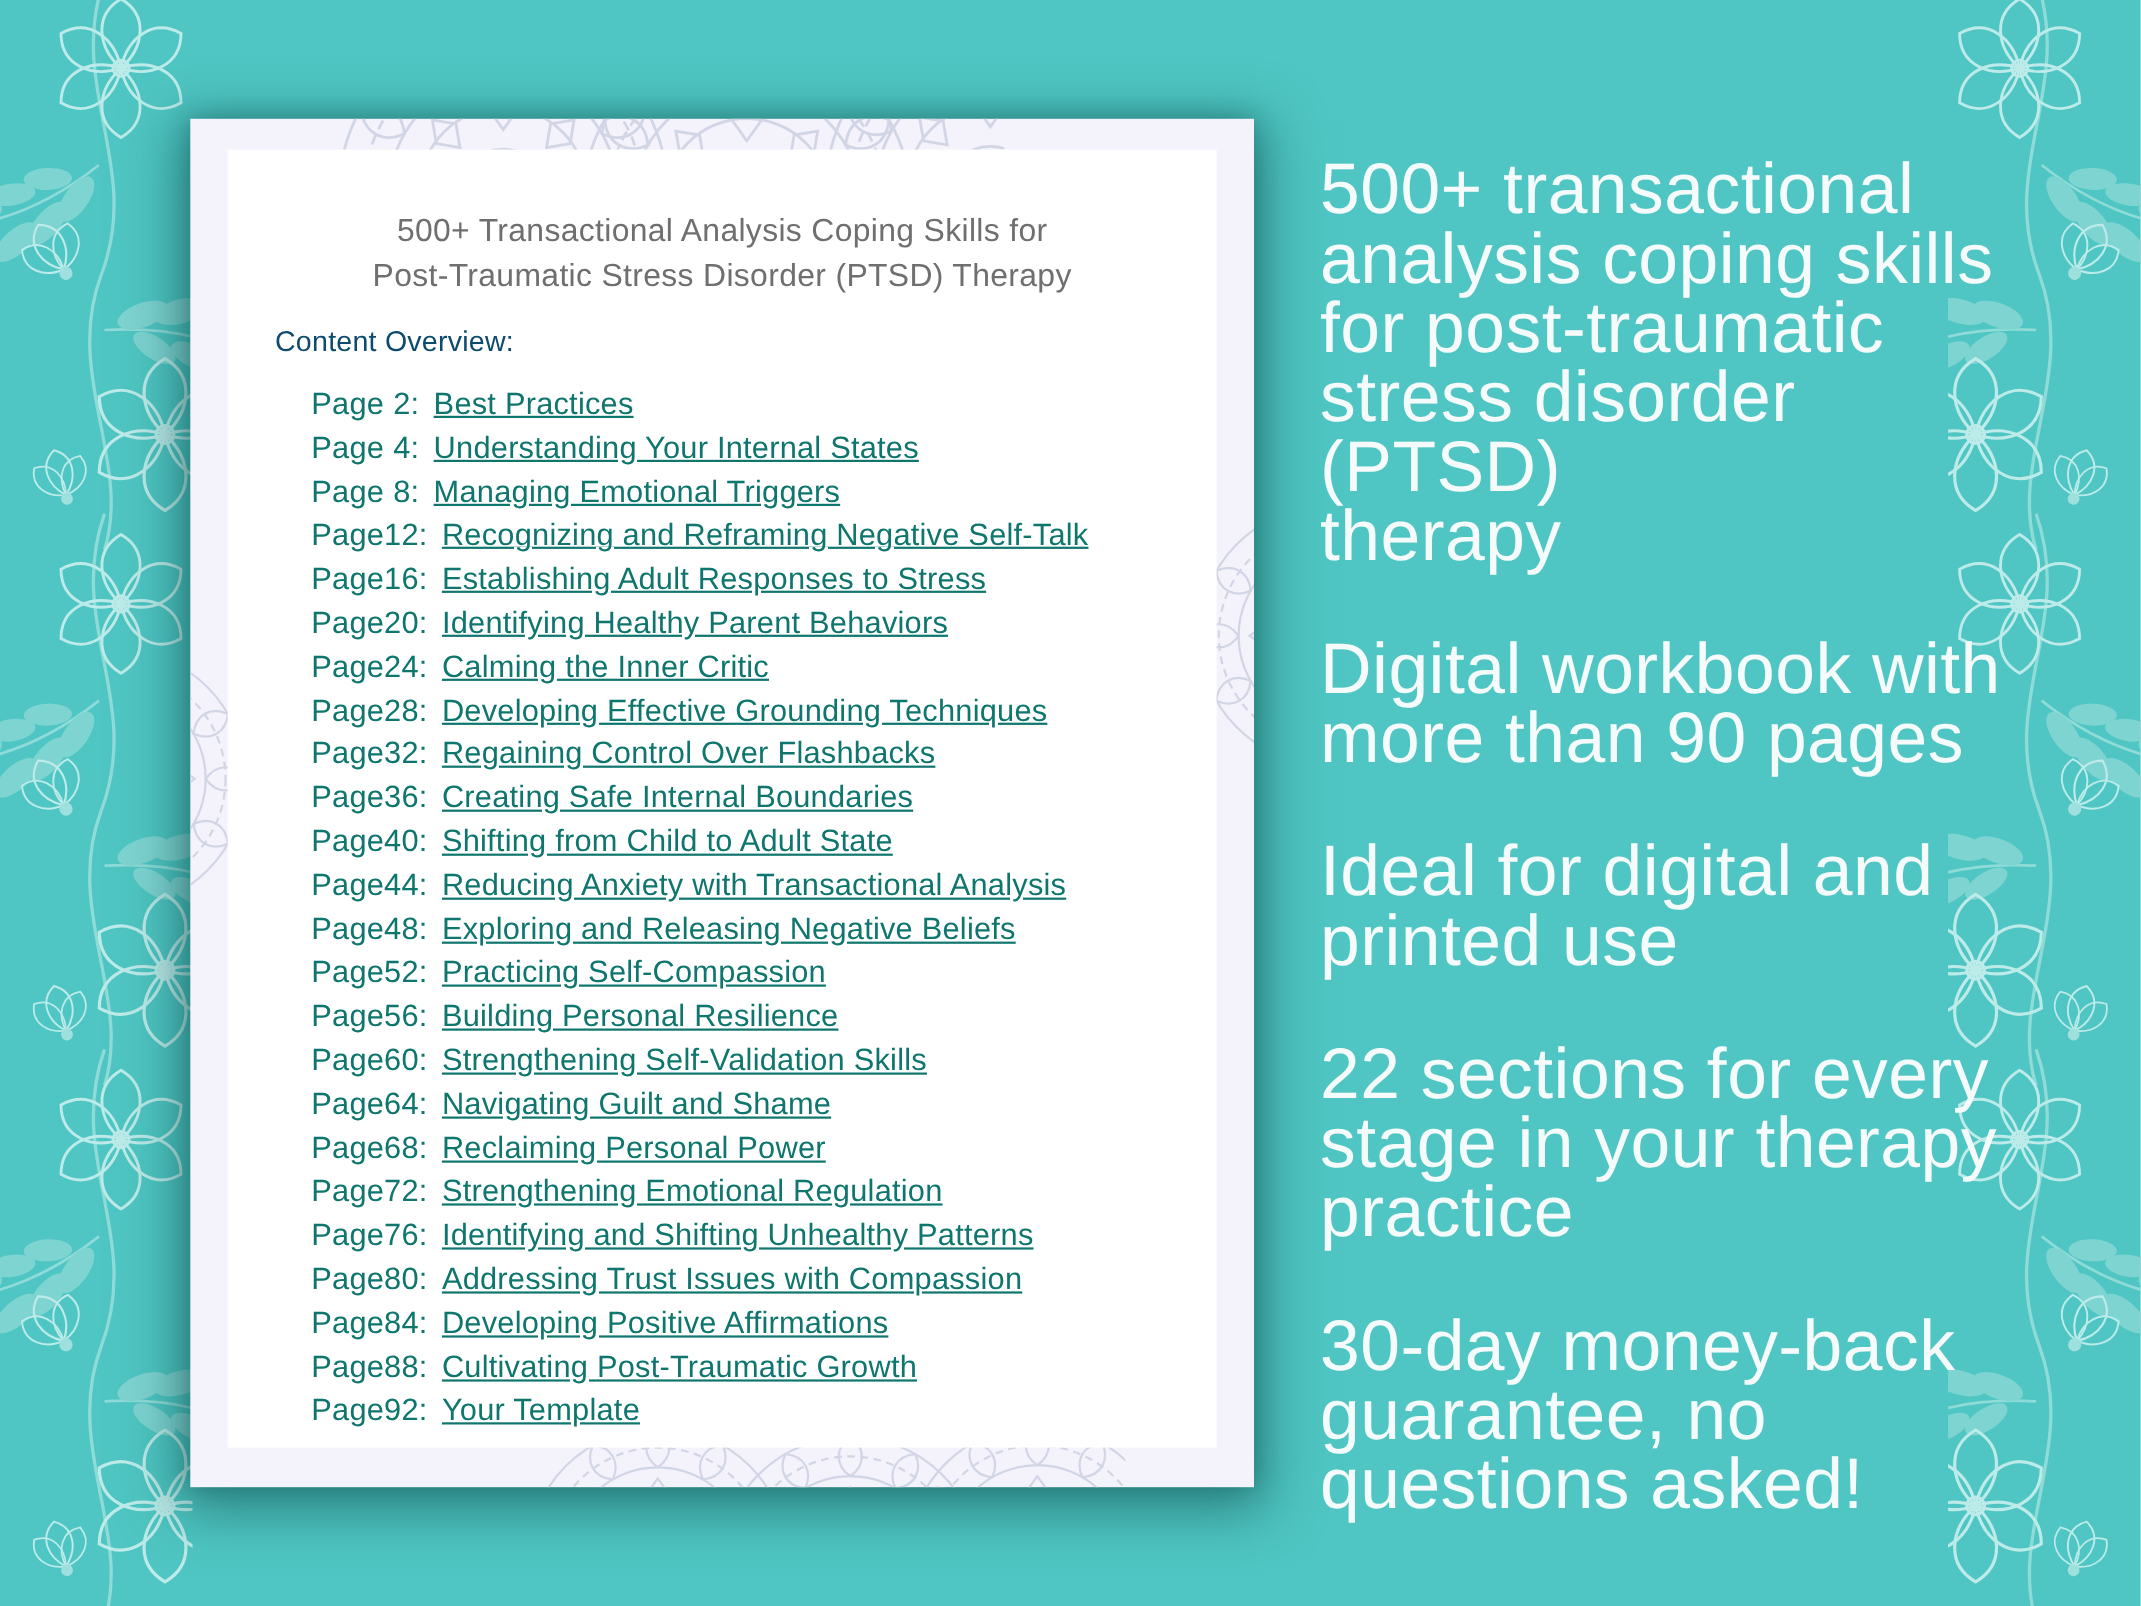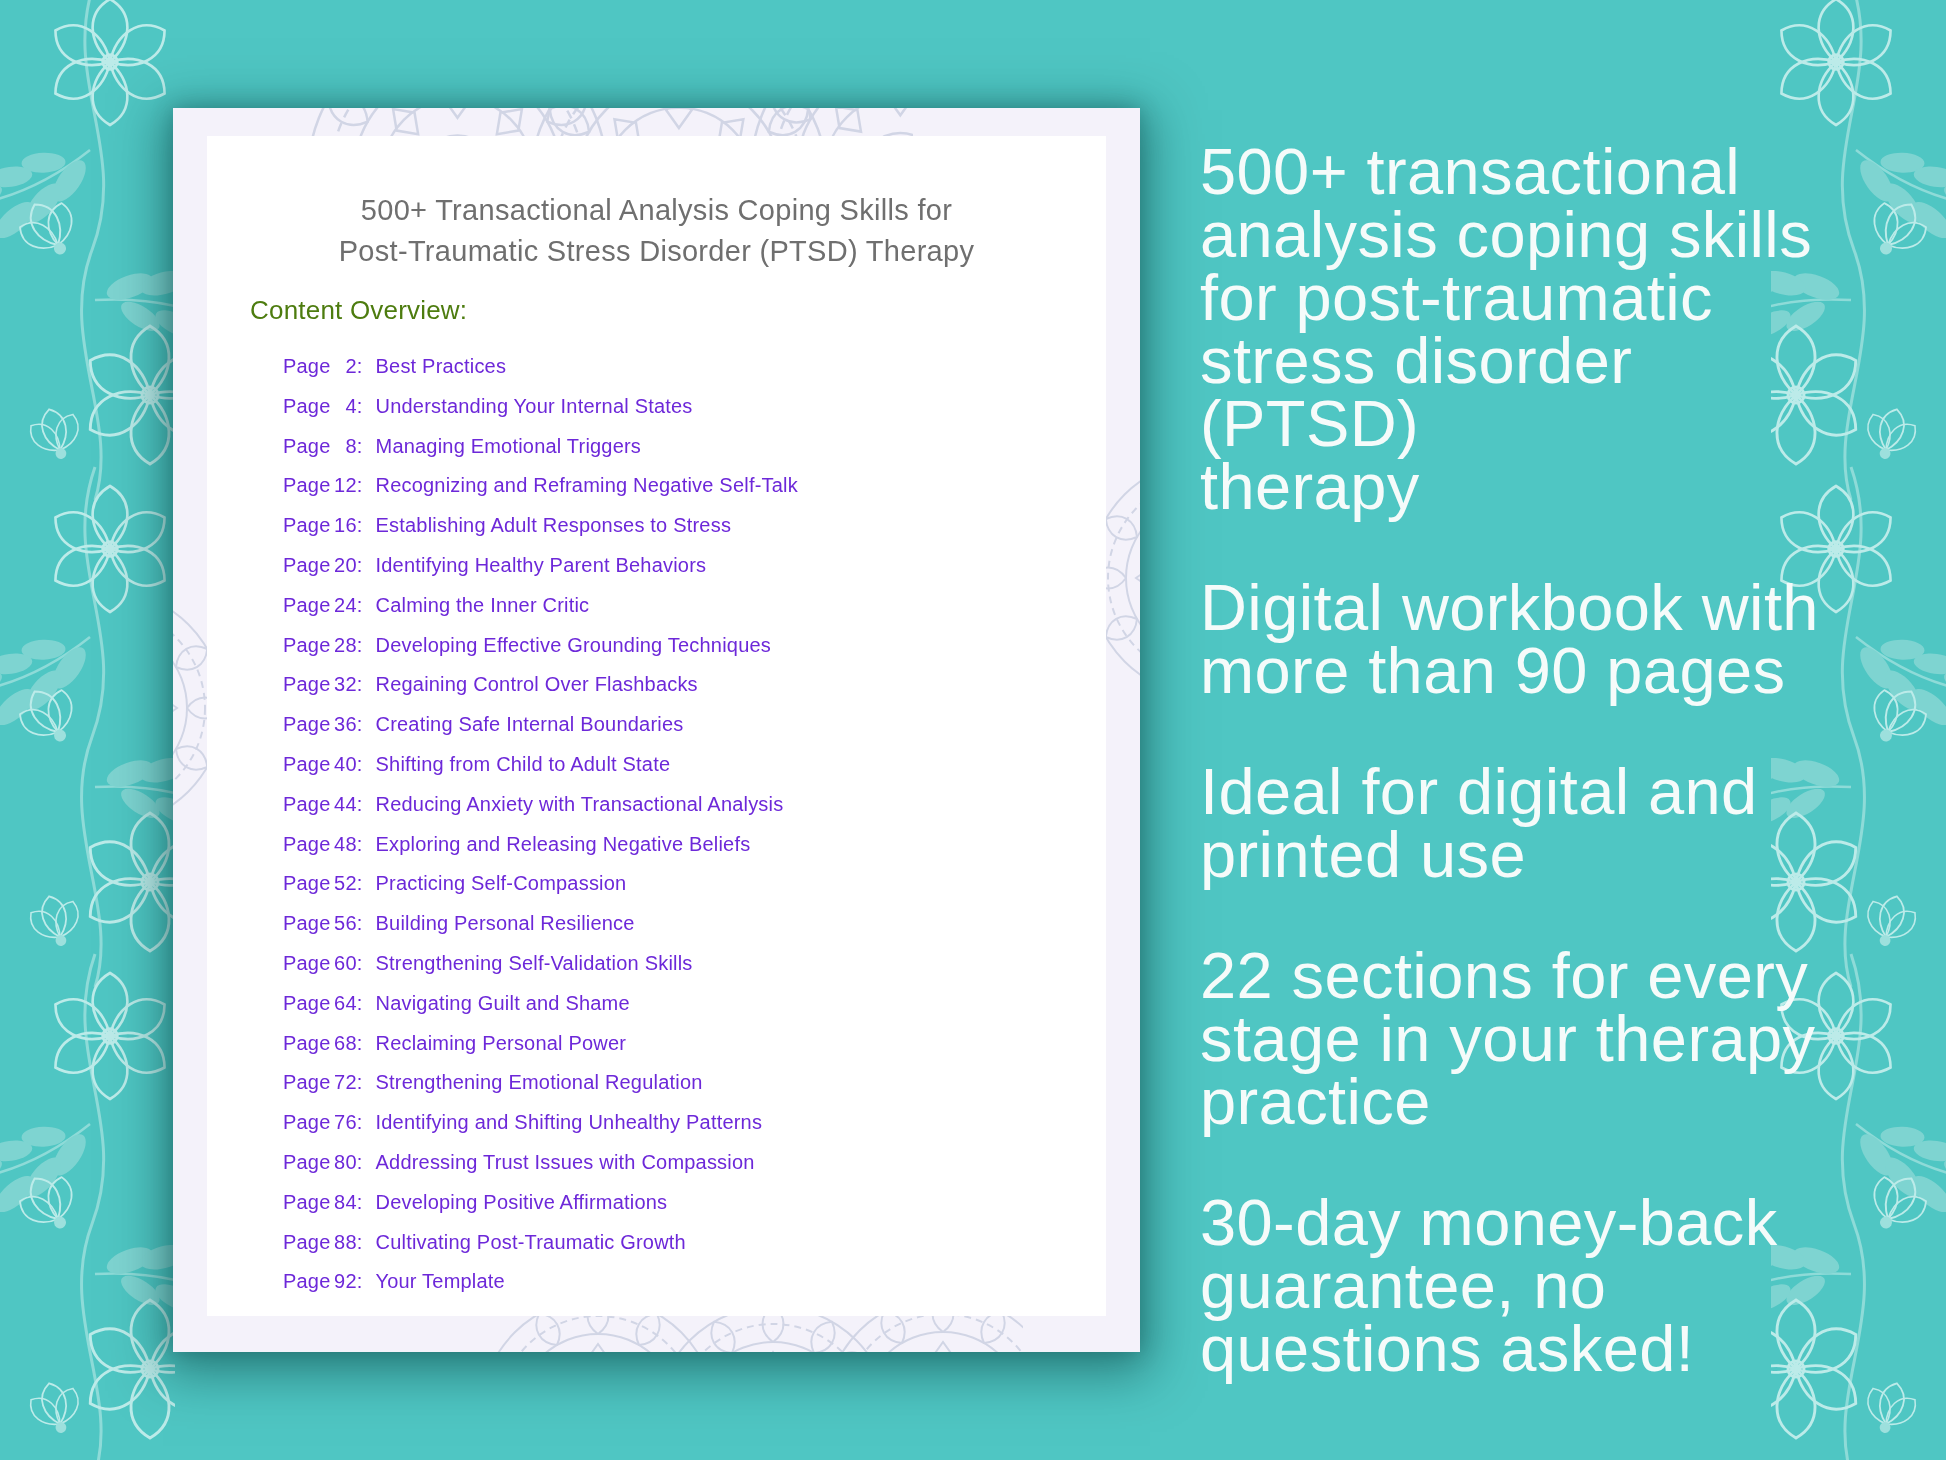--- a/index.html
+++ b/index.html
@@ -21,26 +21,27 @@
   .watermark{position:absolute;opacity:.85;pointer-events:none;}
   .paper-inner{
     position:absolute;left:34px;top:28px;right:34px;bottom:36px;
     background:#ffffff;
   }
   .doc-title{
     margin:54px 20px 0 20px;text-align:center;white-space:pre-line;
     font-size:29px;line-height:41px;letter-spacing:.3px;color:#6f6f6f;
   }
   .doc-heading{
-    margin:23px 0 0 43px;font-size:26px;letter-spacing:.2px;color:#4d7c0f;
+    margin:23px 0 0 43px;font-size:26px;letter-spacing:.2px;color:#0c4a6e;
   }
   .toc{margin:21px 0 0 76px;}
   .toc-row{
-    font-size:20px;line-height:39.8px;letter-spacing:.2px;color:#6d28d9;
+    font-size:28px;line-height:39.8px;letter-spacing:.2px;color:#0f766e;
     white-space:nowrap;
+    text-decoration:underline;
   }
   .toc-word{display:inline-block;}
   .toc-num{display:inline-block;min-width:32px;text-align:right;}
   .toc-title{margin-left:13px;}
   
   .marketing{
     position:absolute;left:1200px;top:140px;width:620px;color:#f5fbfa;
   }
   .marketing p{
     margin:0 0 58px 0;white-space:pre-line;

